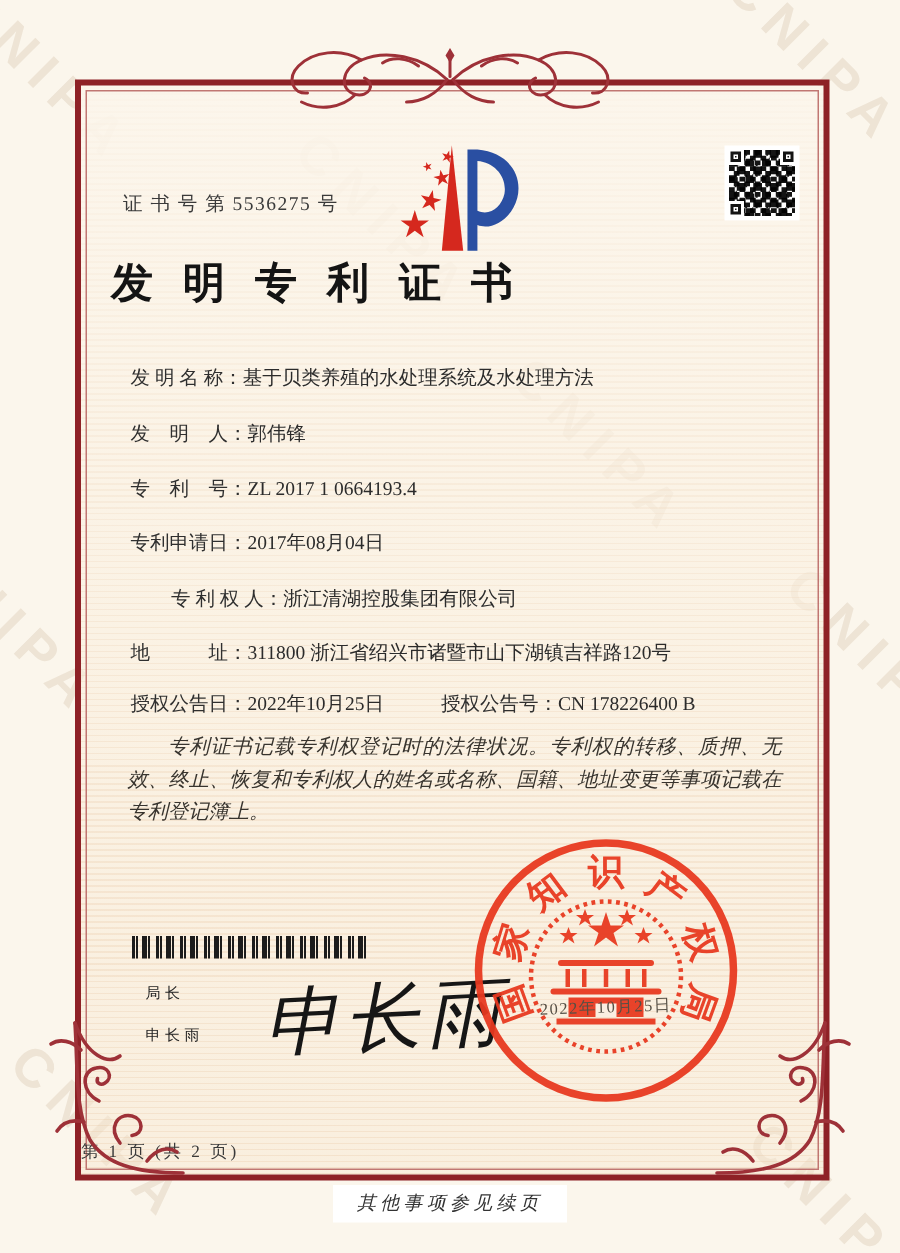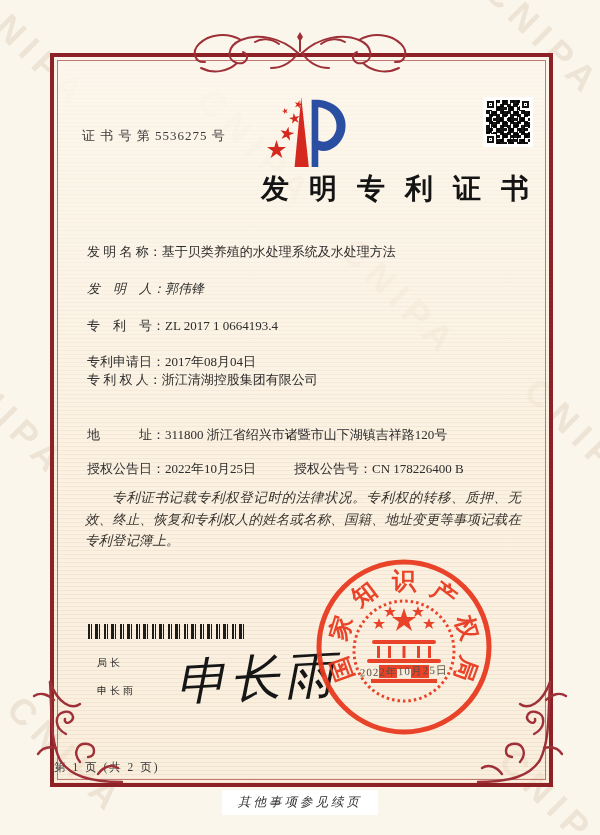--- a/index.html
+++ b/index.html
@@ -49,29 +49,29 @@
       repeating-conic-gradient(#141414 0 25%, transparent 0 50%),
       repeating-conic-gradient(#141414 0 25%, #fff 0 50%);
     background-size:7px 7px, 11px 11px;
     background-blend-mode:multiply;
   }
   .finder{position:absolute;width:11px;height:11px;background:#fff;border:2px solid #fff;box-sizing:border-box;}
   .finder::before{content:"";position:absolute;inset:0;border:2px solid #141414;}
   .finder::after{content:"";position:absolute;inset:3px;background:#141414;}
   .f-tl{left:-1px;top:-1px;} .f-tr{right:-1px;top:-1px;} .f-bl{left:-1px;bottom:-1px;}
   .title{
-    position:absolute;left:0;top:113px;width:100%;text-align:right;
+    position:absolute;left:0;top:113px;width:100%;text-align:left;
     font-size:28px;font-weight:bold;color:#141414;
     letter-spacing:20px;text-indent:20px;
   }
   
   .row{position:absolute;left:33px;width:432px;font-size:13px;line-height:17px;white-space:nowrap;}
   .row .lab{color:#2f2f2f;}
   .row .val{color:#2b2b2b;}
-  .r0{top:186px;} .r1{top:223px;font-style:italic;} .r2{top:260px;} .r3{top:296px;} .r4{top:314px;} .r5{top:369px;} .r6{top:403px;}
+  .r0{top:186px;} .r1{top:223px;} .r2{top:260px;} .r3{top:296px;} .r4{top:333px;margin-left:27px;} .r5{top:369px;} .r6{top:403px;}
   .pair2{margin-left:38px;}
   
   .body-text{
     position:absolute;left:31px;top:430px;width:436px;
     font-size:13.5px;line-height:21.5px;text-align:justify;color:#38342e;
     font-style:italic;
   }
   .body-text p{margin:0;text-indent:2em;}
   
   .barcode{

